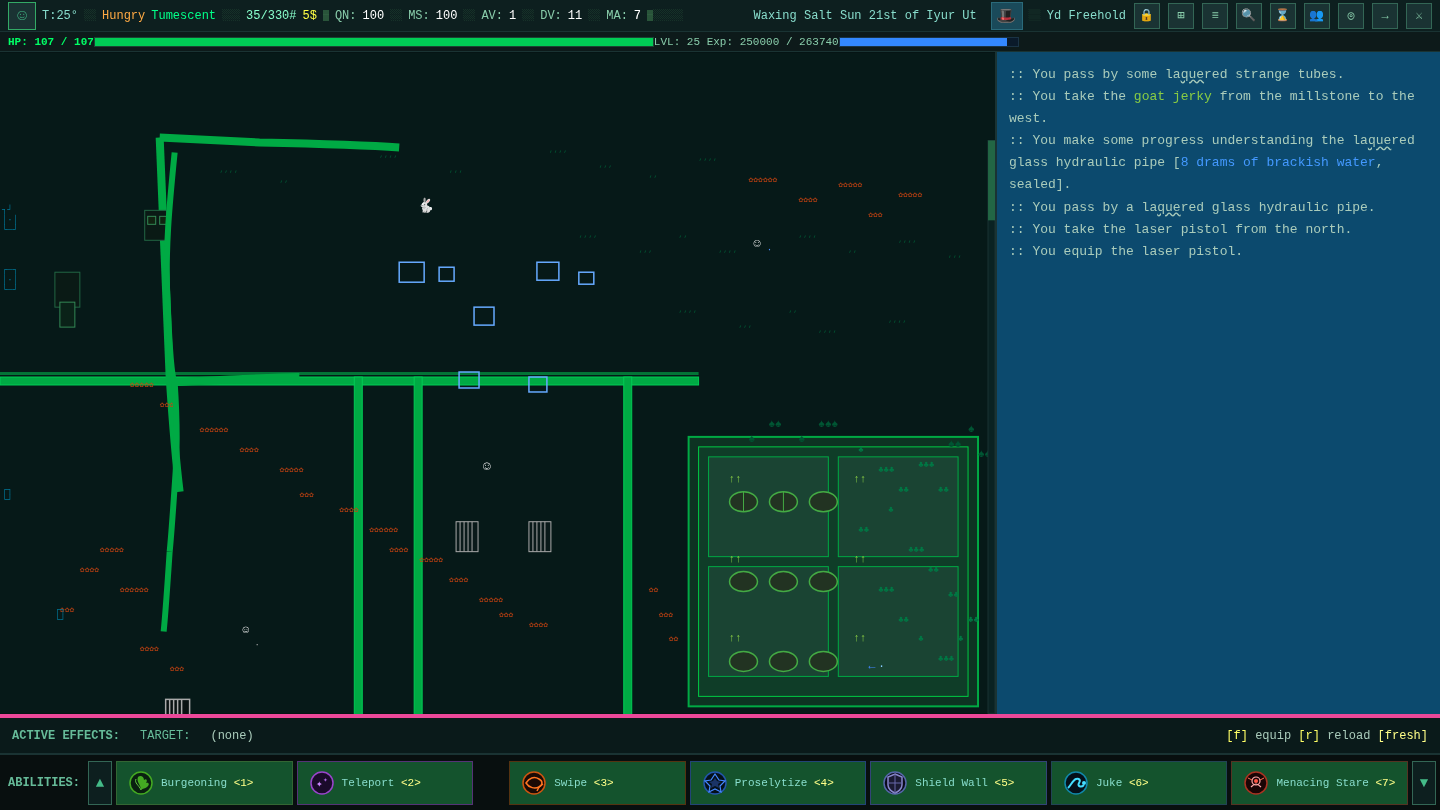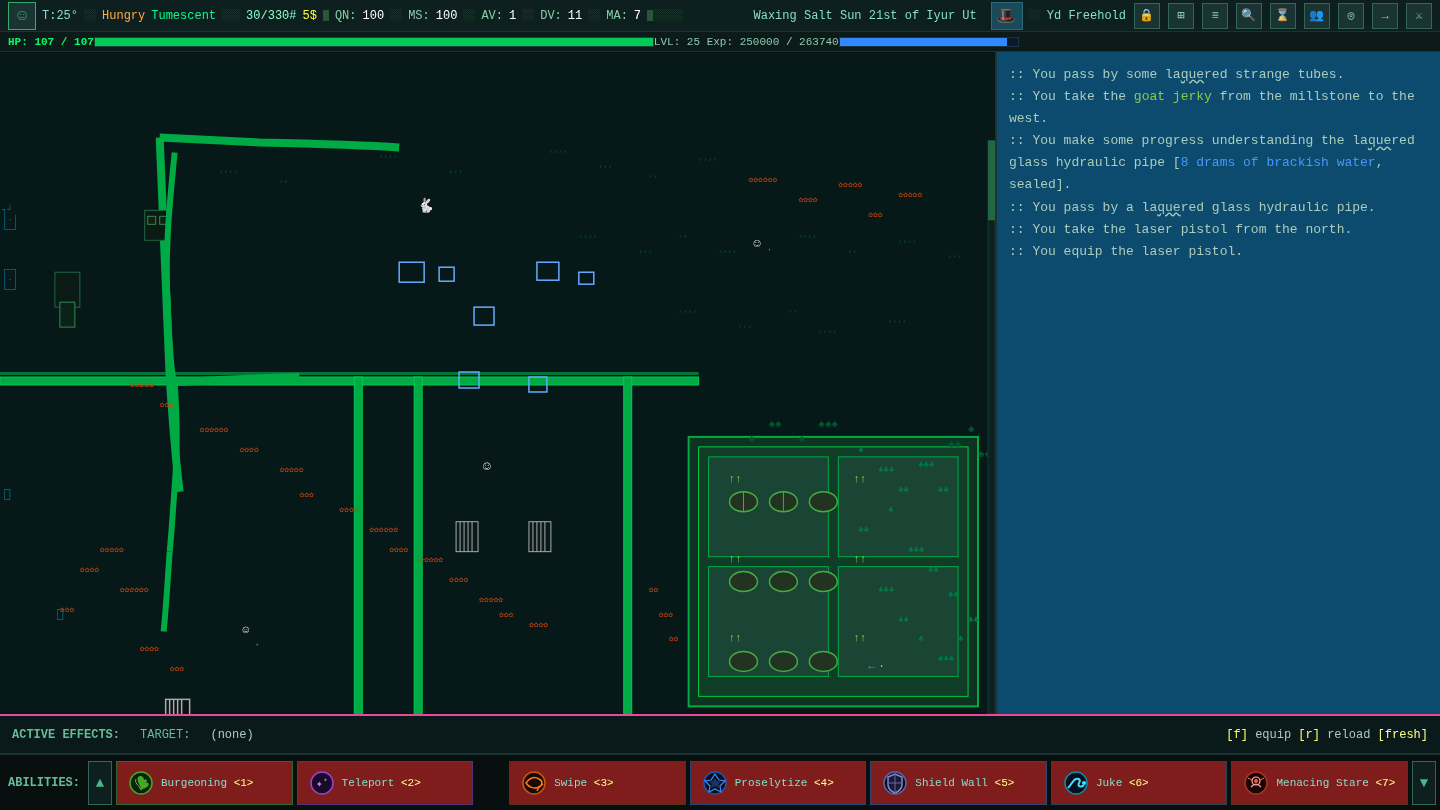--- a/index.html
+++ b/index.html
@@ -112,21 +112,21 @@
     }
     .msg-line { color: #aaccbb; }
     .msg-prefix { color: #aaccbb; }
     .msg-item { color: #88cc44; }
     .msg-liquid { color: #4499ff; text-align: center; }
 
     
     #status-bar {
       height: 40px;
       background: #0a1a1a;
-      border-top: 2px solid #ec4899;
+      border-top: 4px solid #ec4899;
       border-bottom: 1px solid #1a3333;
       display: flex;
       align-items: center;
       padding: 12px 12px;
       font-size: 12px;
       gap: 20px;
       color: #44bb88;
     }
     .active-effects-label { color: #66bb99; font-weight: bold; }
     .target-label { color: #66bb99; }
@@ -155,21 +155,21 @@
       width: 24px; height: 44px;
       background: #0d1f1f;
       border: 1px solid #336655;
       display: flex; align-items: center; justify-content: center;
       font-size: 14px;
       color: #44bb88;
       cursor: pointer;
     }
     .ability-slot {
       height: 44px;
-      background: #7f1d1d;
+      background: #14532d;
       border: 1px solid #225544;
       display: flex;
       align-items: center;
       padding: 0 10px;
       gap: 6px;
       cursor: pointer;
       flex: 1;
       min-width: 140px;
     }
     .ability-icon {
@@ -200,21 +200,21 @@
 <body>
 
 <div id="top-bar">
   <div class="player-icon">☺</div>
   <span style="color:#88ddcc">T:25°</span>
   <span class="stat-separator">░░</span>
   <span style="color:#ffaa44">Hungry</span>
   <span style="color:#00ff88">Tumescent</span>
   <span class="stat-separator">░░░</span>
   <span style="color:#88ffcc">
-    <span>30</span>/<span>330</span>#
+    <span>35</span>/<span>330</span>#
   </span>
   <span style="color:#ffff44">5$</span>
   <span class="stat-separator">▓</span>
   <span style="color:#88ccaa">QN: </span>
   <span style="color:#ffffff">100</span>
   <span class="stat-separator">░░</span>
   <span style="color:#88ccaa">MS: </span>
   <span style="color:#ffffff">100</span>
   <span class="stat-separator">░░</span>
   <span style="color:#88ccaa">AV: </span>

